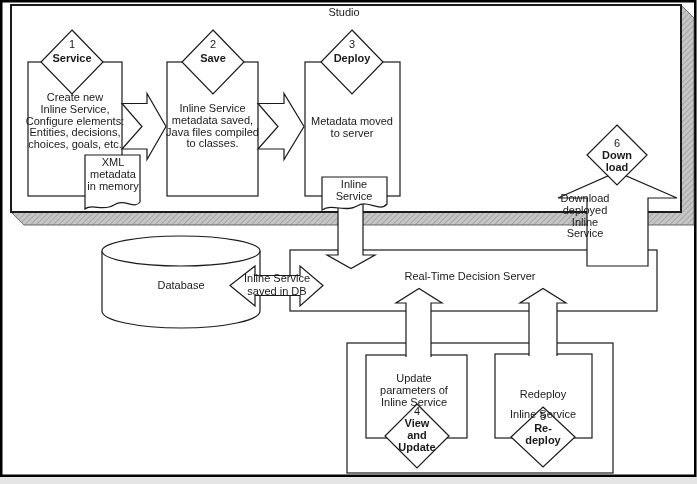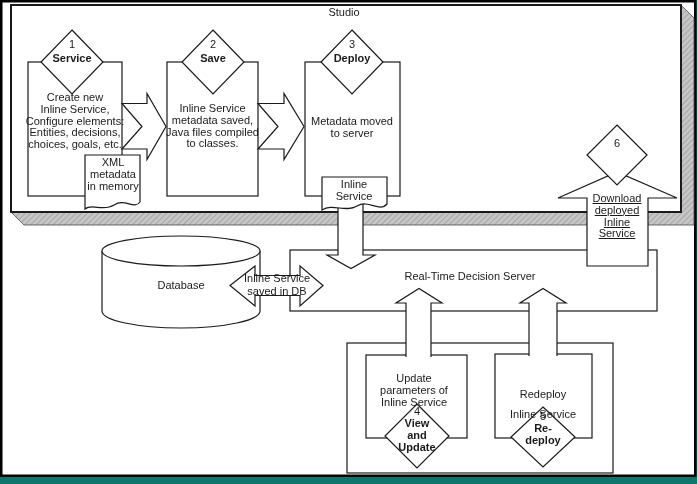--- a/index.html
+++ b/index.html
@@ -1,16 +1,16 @@
 <!DOCTYPE html>
 <html><head>
 <meta charset="utf-8">
 <style>
   html,body{margin:0;padding:0;background:#fff;}
-  #stage{position:relative;width:697px;height:484px;background:#0f766e;overflow:hidden;
+  #stage{position:relative;width:697px;height:484px;background:#e5e5e5;overflow:hidden;
          font-family:"Liberation Sans",sans-serif;color:#1a1a1a;}
   #stage svg{position:absolute;left:0;top:0;}
   .t{position:absolute;text-align:center;white-space:pre-line;
      font:11px/11.8px "Liberation Sans",sans-serif;color:#1a1a1a;}
   .dstep{position:absolute;text-align:center;}
   .dstep .num{font:11px/12px "Liberation Sans",sans-serif;white-space:pre-line;}
   .dstep .lbl{font-weight:bold;font:bold 11px/12px "Liberation Sans",sans-serif;white-space:pre-line;}
   .dstep.big .num{line-height:15px;}
 </style>
 </head>
@@ -98,22 +98,24 @@
 metadata
 in memory</div>
 
   <div class="t" style="left:300px;top:116px;width:104px;">Metadata moved
 to server</div>
   <div class="t" style="left:324px;top:179px;width:60px;">Inline
 Service</div>
 
   <div class="dstep" style="left:582px;top:137px;width:70px;">
     <div class="num">6</div>
+    <div class="lbl">Down
+load</div>
   </div>
-  <div class="t" style="left:589px;top:193px;width:56px;text-decoration:underline;">Download
+  <div class="t" style="left:557px;top:193px;width:56px;">Download
 deployed
 Inline
 Service</div>
 
   <div class="t" style="left:380px;top:271px;width:180px;font-size:11px;">Real-Time Decision Server</div>
   <div class="t" style="left:141px;top:280px;width:80px;">Database</div>
   <div class="t" style="left:232px;top:272px;width:90px;line-height:12.5px;">Inline Service
 saved in DB</div>
 
   <div class="t" style="left:364px;top:372px;width:100px;line-height:12px;">Update

